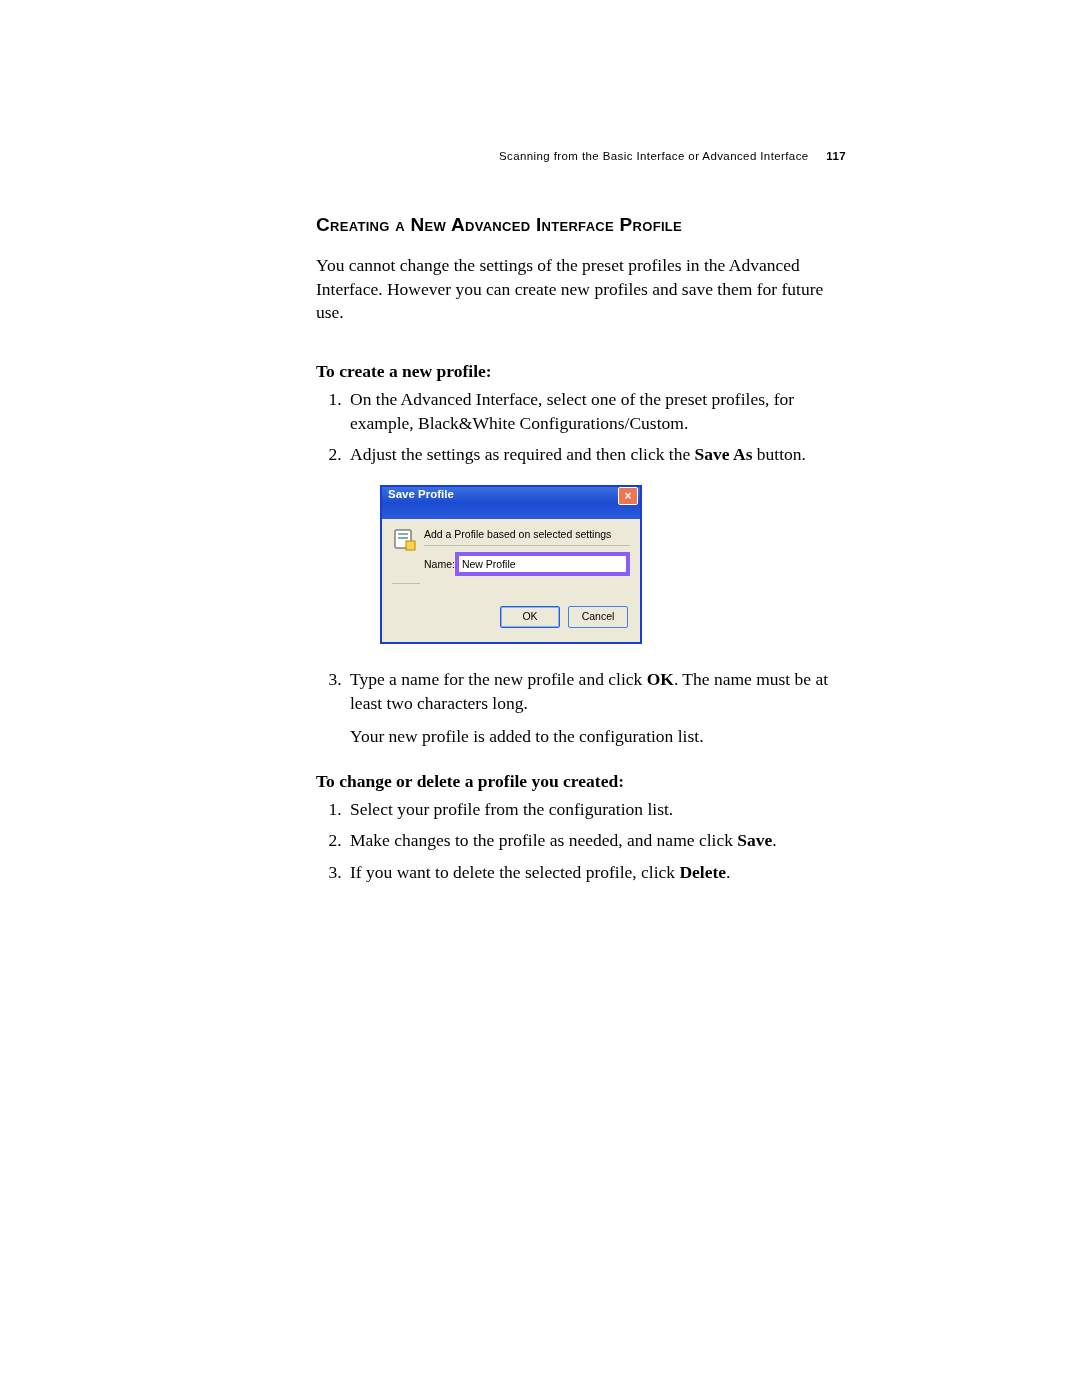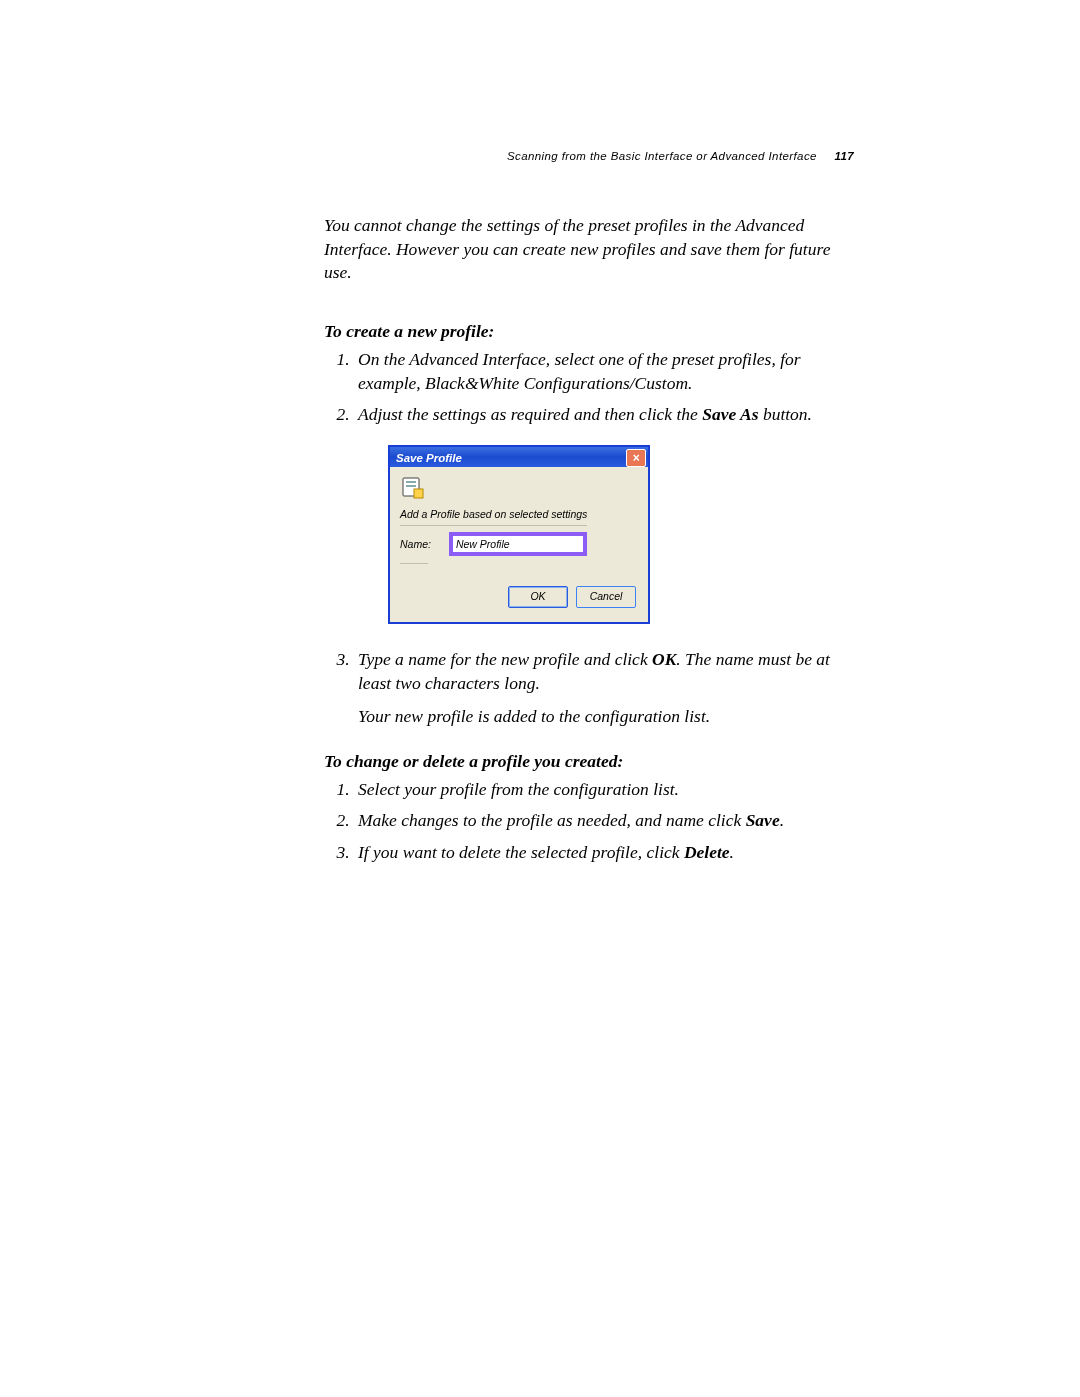--- a/index.html
+++ b/index.html
@@ -7,24 +7,23 @@
     padding: 0;
     background: #ffffff;
     font-family: Georgia, 'Times New Roman', serif;
     color: #000;
     width: 1080px;
     height: 1397px;
     position: relative;
   }
   .page {
     position: absolute;
-    left: 324px;
+    left: 316px;
     top: 150px;
     width: 530px;
-    font-style: italic;
   }
   .running-head {
     text-align: right;
     font-family: Arial, Helvetica, sans-serif;
     font-size: 11.5px;
     letter-spacing: 0.4px;
     margin-bottom: 52px;
   }
   .running-head .page-num {
     font-weight: bold;
@@ -72,23 +71,23 @@
   .dialog {
     width: 258px;
     border: 2px solid #1a3dd6;
     background: #ece9d8;
     font-family: Tahoma, Arial, sans-serif;
     box-shadow: 0 0 0 0;
   }
   .dialog-titlebar {
     background: linear-gradient(to bottom, #3a6fe0 0%, #1b4bd0 50%, #2a5add 100%);
     color: #fff;
-    height: 20px;
-    display: flex;
-    align-items: flex-end;
+    height: 32px;
+    display: flex;
+    align-items: flex-start;
     justify-content: space-between;
     padding: 0 2px 0 6px;
     font-size: 11.5px;
     font-weight: bold;
   }
   .close-btn {
     width: 18px;
     height: 16px;
     background: #e97754;
     border: 1px solid #fff;
@@ -106,21 +105,20 @@
   .dialog-body {
     padding: 8px 10px 14px 10px;
     position: relative;
     font-size: 10.5px;
     color: #000;
   }
   .prof-row {
     display: flex;
     align-items: flex-start;
     gap: 8px;
-    flex-direction: column;
   }
   .prof-icon {
     width: 24px;
     height: 24px;
     margin-top: 0;
     flex: 0 0 24px;
     position: relative;
   }
   .prof-icon svg { display:block; }
   .prof-content {
@@ -128,21 +126,20 @@
   }
   .prof-desc {
     font-size: 10.5px;
     margin-bottom: 6px;
     border-bottom: 1px solid #bfbfb0;
     padding-bottom: 4px;
   }
   .name-row {
     display: flex;
     align-items: center;
-    gap: 18px;
   }
   .name-label { font-size: 10.5px; }
   .name-input {
     flex: 1;
     height: 16px;
     border: 4px solid #8b5cf6;
     background: #fff;
     font-size: 10.5px;
     padding: 0 3px;
     line-height: 16px;
@@ -180,20 +177,21 @@
 </head>
 <body>
 
 <div class="page">
 
   <div class="running-head">
     <span>Scanning from the Basic Interface or Advanced Interface</span>
     <span class="page-num">117</span>
   </div>
 
+  <div class="section-title">Creating a New Advanced Interface Profile</div>
 
   <div class="body-text">You cannot change the settings of the preset profiles in the Advanced Interface. However you can create new profiles and save them for future use.</div>
 
   <div class="sub-head">To create a new profile:</div>
 
   <ol class="steps">
     <li>
       <span>On the Advanced Interface, select one of the preset profiles, for example, Black&amp;White Configurations/Custom.</span>
     </li>
     <li>

